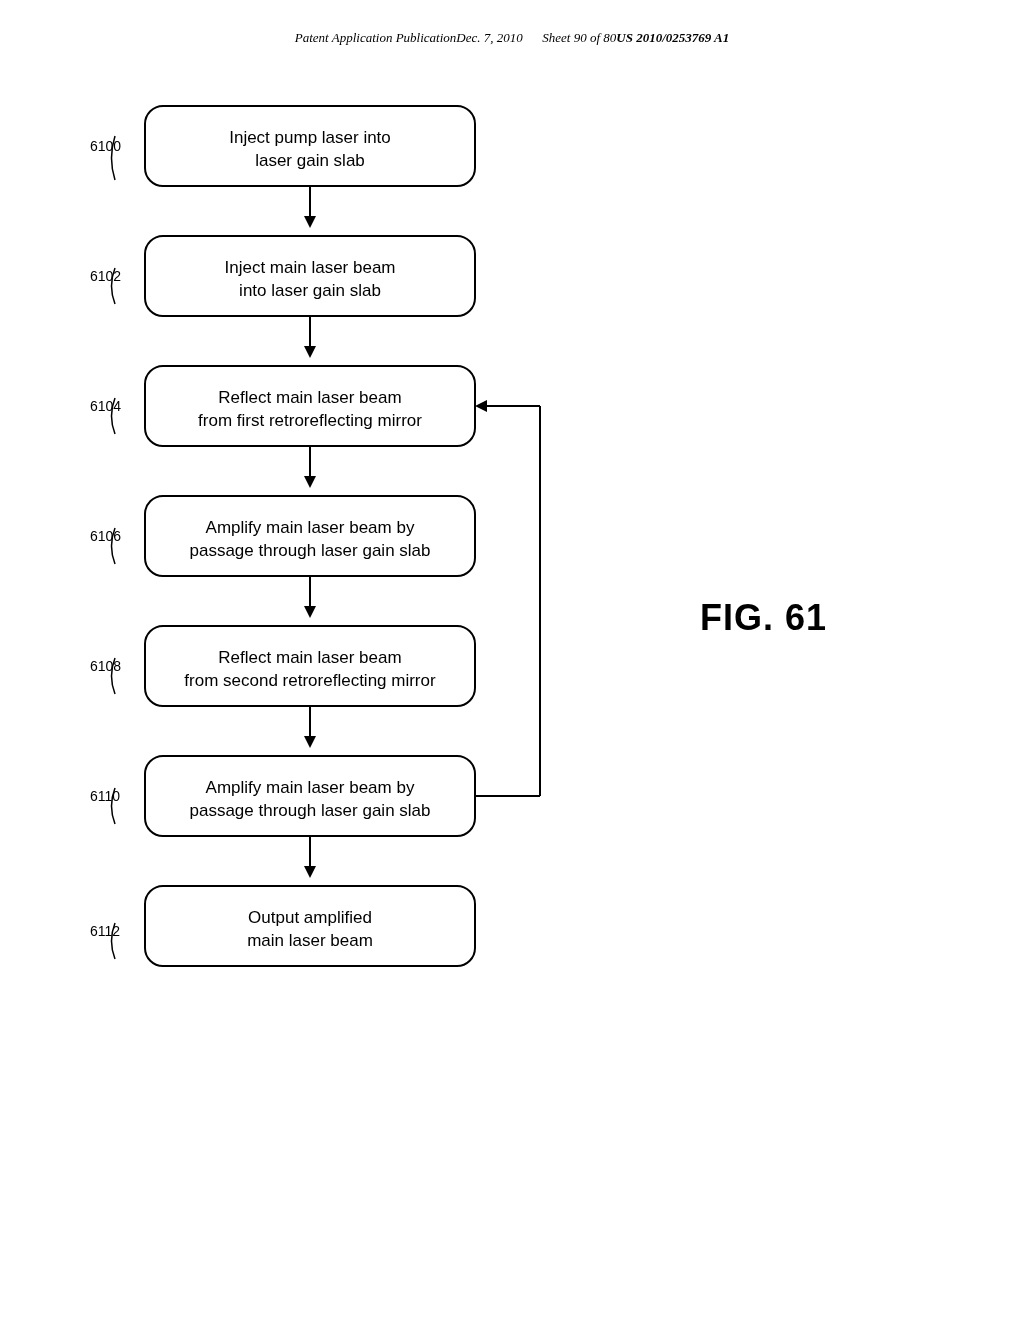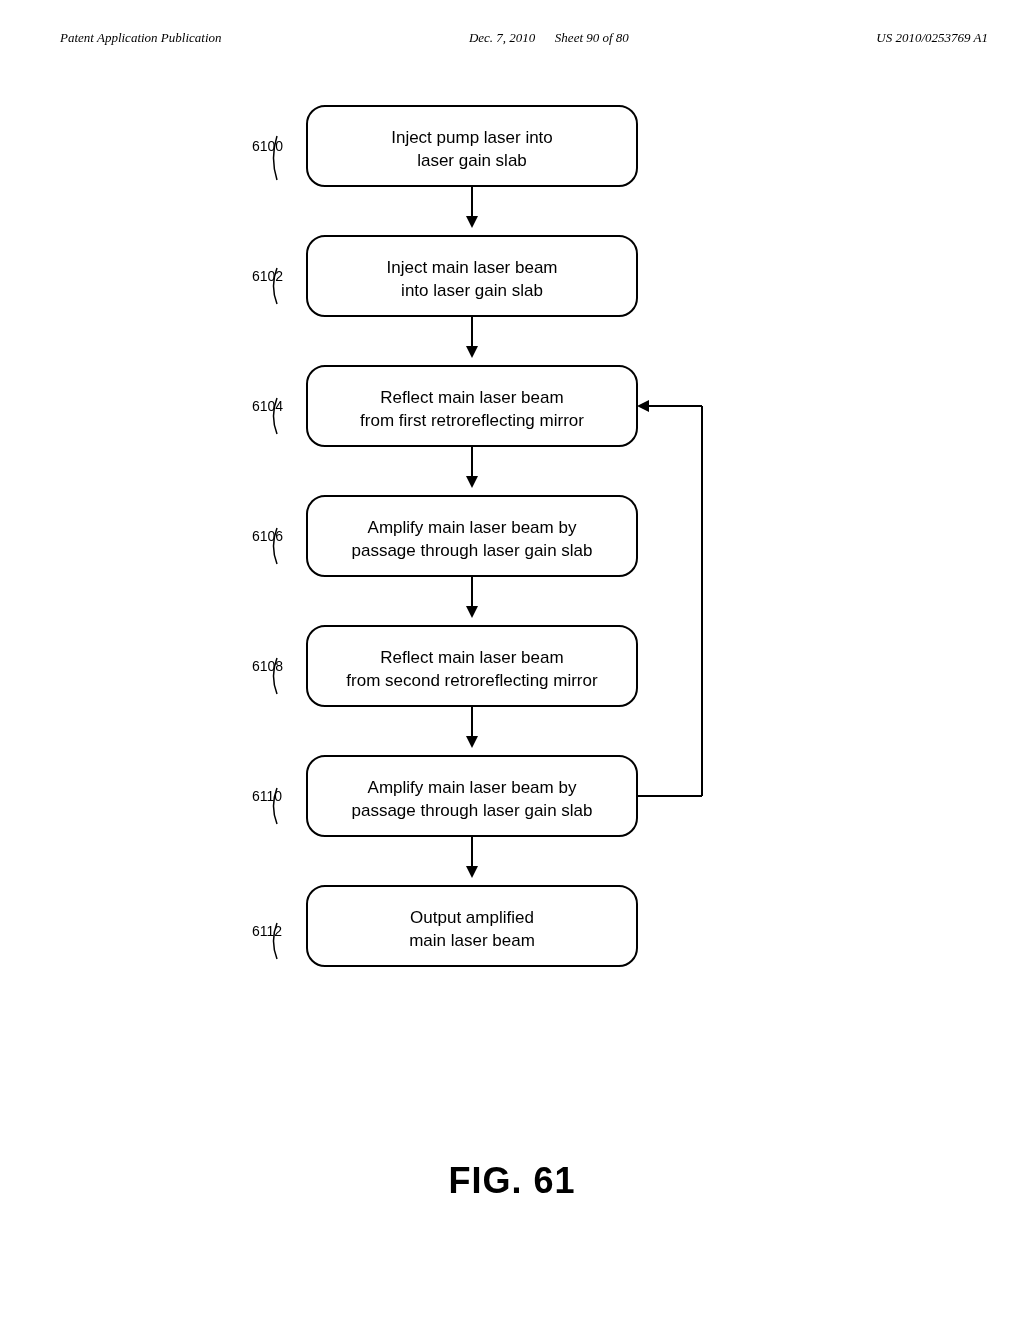--- a/index.html
+++ b/index.html
@@ -11,38 +11,38 @@
       overflow: hidden;
     }
     .page {
       width: 1024px;
       height: 1320px;
       position: relative;
       padding: 0;
     }
     .header {
       display: flex;
-      justify-content: space-between;
+      justify-content: center;
       align-items: baseline;
-      padding: 30px 36px 10px 60px;
+      padding: 30px 60px 10px 60px;
       font-size: 13px;
       font-style: italic;
     }
     .header-left {
       font-weight: normal;
     }
     .header-center {
       font-weight: normal;
     }
     .header-right {
-      font-weight: normal;
+      font-weight: bold;
     }
     .diagram-area {
       display: flex;
-      flex-direction: column;
+      flex-direction: row;
       align-items: center;
       padding-top: 20px;
       position: relative;
     }
     .flow-container {
       display: flex;
       flex-direction: column;
       align-items: center;
       position: relative;
       width: 700px;

